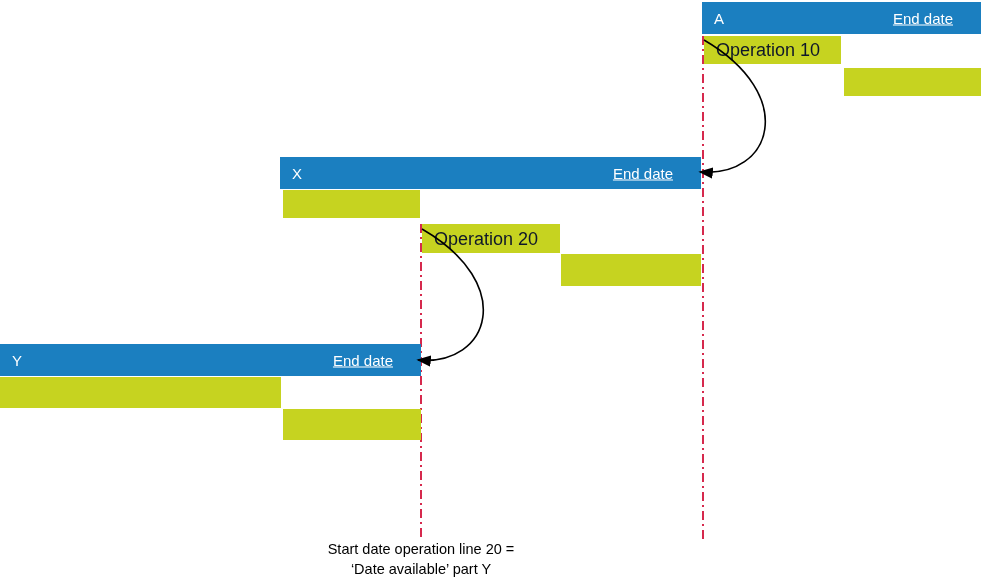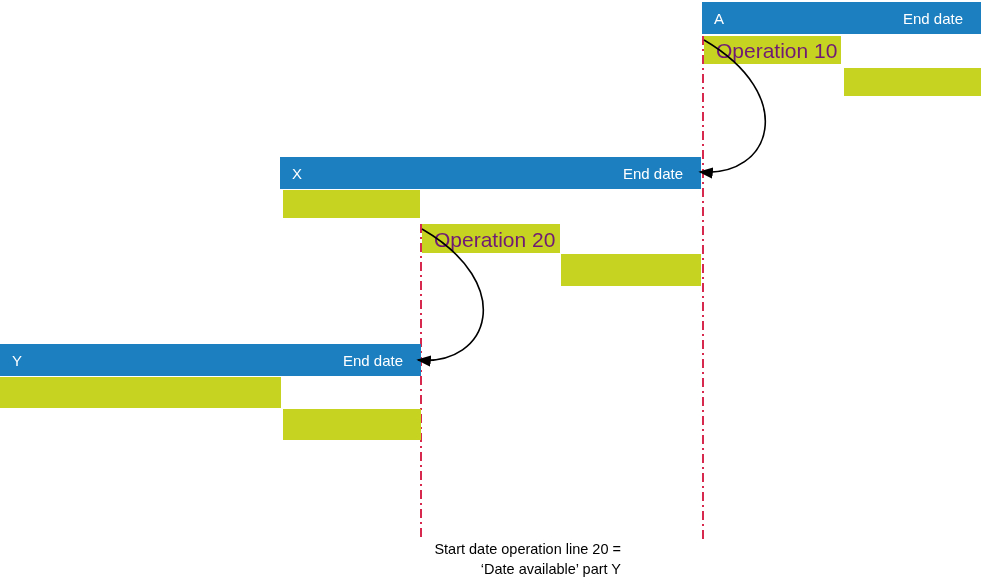--- a/index.html
+++ b/index.html
@@ -24,49 +24,50 @@
     align-items: center;
   }
   .bar-blue {
     background: #1b7fc0;
     color: #ffffff;
     font-size: 15px;
     line-height: 1;
   }
   .bar-green {
     background: #c6d320;
-    color: #701a75;
-    font-size: 21px;
+    color: #0f172a;
+    font-size: 18px;
     line-height: 1;
   }
   .bar-label-left {
     position: absolute;
     left: 12px;
     top: 50%;
     transform: translateY(-50%);
     white-space: nowrap;
   }
   .bar-label-right {
     position: absolute;
-    right: 18px;
+    right: 28px;
     top: 50%;
     transform: translateY(-50%);
     white-space: nowrap;
+    text-decoration: underline;
   }
   .vline-svg {
     position: absolute;
     top: 0;
     left: 0;
     width: 981px;
     height: 584px;
     pointer-events: none;
   }
   .caption {
     position: absolute;
-    text-align: right;
+    text-align: center;
     font-size: 14.5px;
     line-height: 1.35;
     color: #000000;
     white-space: nowrap;
   }
   .caption-line {
     display: block;
   }
   .arrows {
     position: absolute;

